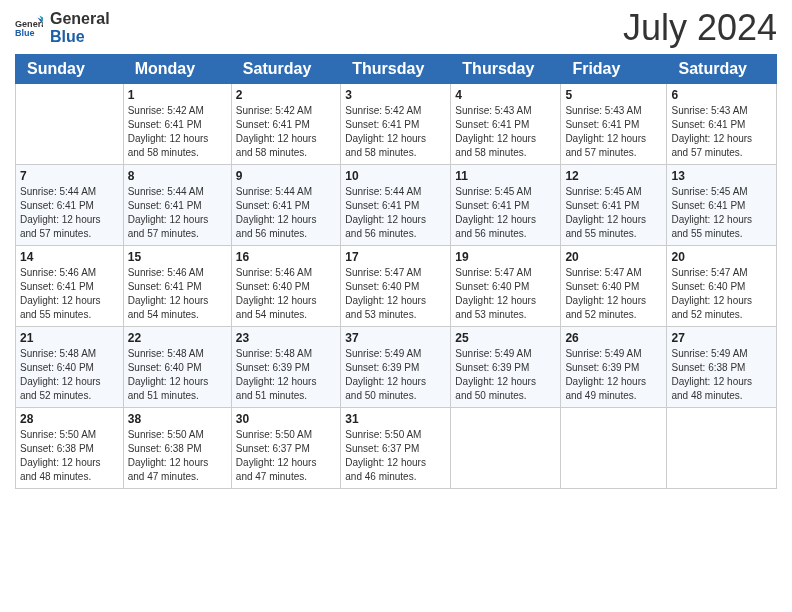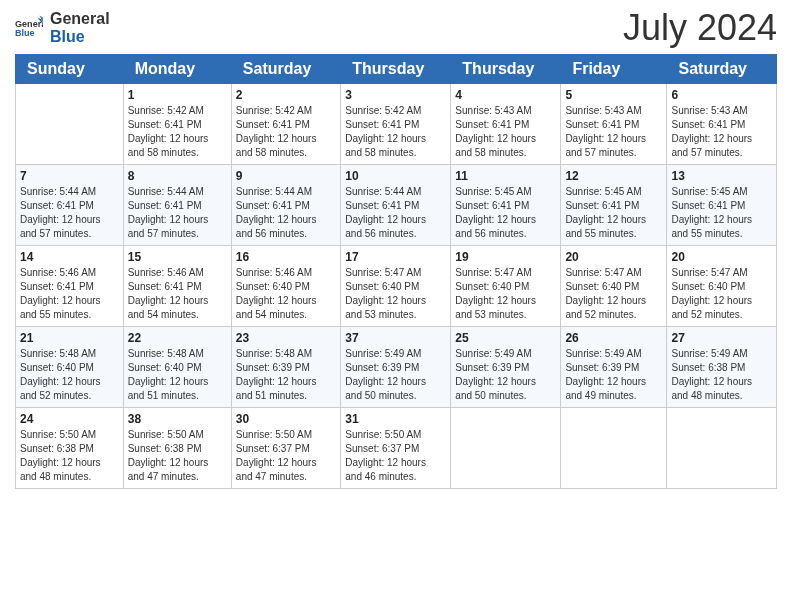--- a/index.html
+++ b/index.html
@@ -312,21 +312,21 @@
           <td>
             <span class="day-number">27</span>
             <div class="day-info" style="white-space: pre-line;">Sunrise: 5:49 AM
 Sunset: 6:38 PM
 Daylight: 12 hours
 and 48 minutes.</div>
           </td>
         </tr>
         <tr>
           <td>
-            <span class="day-number">24</span>
+            <span class="day-number">28</span>
             <div class="day-info" style="white-space: pre-line;">Sunrise: 5:50 AM
 Sunset: 6:38 PM
 Daylight: 12 hours
 and 48 minutes.</div>
           </td>
           <td>
             <span class="day-number">38</span>
             <div class="day-info" style="white-space: pre-line;">Sunrise: 5:50 AM
 Sunset: 6:38 PM
 Daylight: 12 hours

